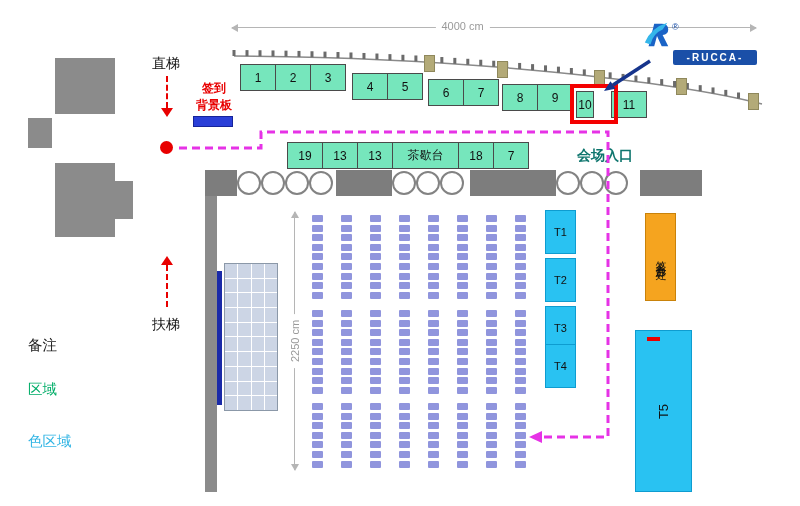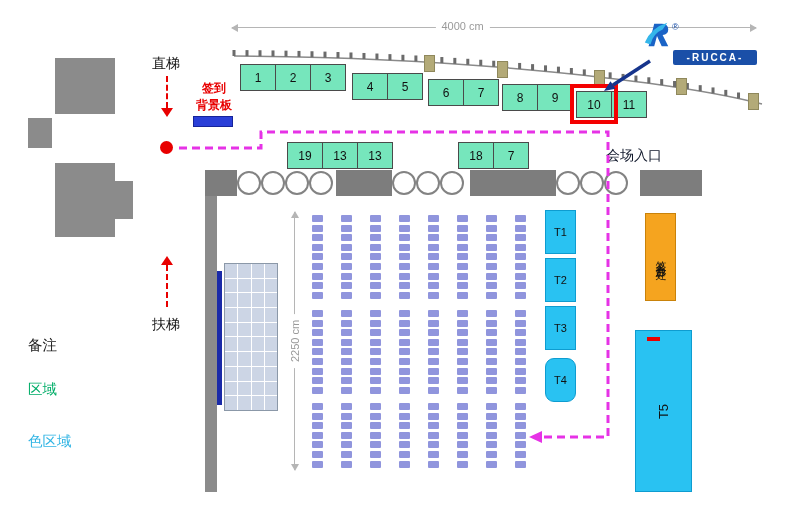--- a/index.html
+++ b/index.html
@@ -48,21 +48,21 @@
   .tri { position:absolute; width:0; height:0; border:6px solid transparent; z-index:3; }
   .tri.down { border-top:9px solid #e80000; border-bottom:0; }
   .tri.up   { border-bottom:9px solid #e80000; border-top:0; }
   .red-dot { position:absolute; left:160px; top:141px; width:13px; height:13px; border-radius:50%; background:#e80000; z-index:4; }
 
   
   .lift-label { position:absolute; font-size:14px; color:#111; z-index:3; }
   .checkin { position:absolute; left:191px; top:80px; width:46px; text-align:center; font-size:12px; font-weight:bold;
              color:#e80000; line-height:1.45; z-index:3; }
   .checkin-bar { position:absolute; left:193px; top:116px; width:40px; height:11px; background:#2a3fd8; border:1px solid #16249a; z-index:3; }
-  .entrance { position:absolute; left:577px; top:147px; font-size:14px; font-weight:normal; color:#0f172a; z-index:3;margin-left:29px; }
+  .entrance { position:absolute; left:577px; top:147px; font-size:14px; font-weight:bold; color:#0f766e; z-index:3; }
   .note { position:absolute; left:28px; font-size:14.5px; z-index:3; }
   .n-title { color:#222;margin-top:8px; }
   .n-green { color:#00ad68; }
   .n-blue  { color:#2fb4e4; }
 
   
   .logo { position:absolute; left:642px; top:20px; width:124px; z-index:7; }
   .logo-row { display:flex; align-items:flex-start; }
   .logo-icon { width:30px; height:30px; flex:0 0 30px; }
   .logo-cn { font-size:17px; font-weight:bold; color:#1a4fa8; letter-spacing:1px; line-height:30px; }
@@ -233,25 +233,26 @@
 
 <div class="booth" style="left: 240px; top: 64px; width: 36px; height: 27px;">1</div>
     <div class="booth" style="left: 275px; top: 64px; width: 36px; height: 27px;">2</div>
     <div class="booth" style="left: 310px; top: 64px; width: 36px; height: 27px;">3</div>
     <div class="booth" style="left: 352px; top: 73px; width: 36px; height: 27px;">4</div>
     <div class="booth" style="left: 387px; top: 73px; width: 36px; height: 27px;">5</div>
     <div class="booth" style="left: 428px; top: 79px; width: 36px; height: 27px;">6</div>
     <div class="booth" style="left: 463px; top: 79px; width: 36px; height: 27px;">7</div>
     <div class="booth" style="left: 502px; top: 84px; width: 36px; height: 27px;">8</div>
     <div class="booth" style="left: 537px; top: 84px; width: 36px; height: 27px;">9</div>
-    <div class="booth" style="left: 576px; top: 91px; width: 36px; height: 27px;">10</div>
+    <div class="booth" style="left: 576px; top: 91px; width: 18px; height: 27px;">10</div>
     <div class="booth" style="left: 611px; top: 91px; width: 36px; height: 27px;">11</div>
     <div class="booth" style="left: 287px; top: 142px; width: 36px; height: 27px;">19</div>
     <div class="booth" style="left: 322px; top: 142px; width: 36px; height: 27px;">13</div>
     <div class="booth" style="left: 357px; top: 142px; width: 36px; height: 27px;">13</div>
+    <div class="booth" style="left: 392px; top: 142px; width: 67px; height: 27px;">茶歇台</div>
     <div class="booth" style="left: 458px; top: 142px; width: 36px; height: 27px;">18</div>
     <div class="booth" style="left: 493px; top: 142px; width: 36px; height: 27px;">7</div>
     <div class="pillar" style="left: 424px; top: 55px;"></div>
     <div class="pillar" style="left: 497px; top: 61px;"></div>
     <div class="pillar" style="left: 594px; top: 70px;"></div>
     <div class="pillar" style="left: 676px; top: 78px;"></div>
     <div class="pillar" style="left: 748px; top: 93px;"></div>
     <div class="strip-block" style="left: 205px; width: 32px;"></div>
     <div class="strip-block" style="left: 336px; width: 56px;"></div>
     <div class="strip-block" style="left: 470px; width: 86px;"></div>
@@ -462,14 +463,14 @@
     <div class="seat" style="left: 341px; top: 461px;"></div>
     <div class="seat" style="left: 370px; top: 461px;"></div>
     <div class="seat" style="left: 399px; top: 461px;"></div>
     <div class="seat" style="left: 428px; top: 461px;"></div>
     <div class="seat" style="left: 457px; top: 461px;"></div>
     <div class="seat" style="left: 486px; top: 461px;"></div>
     <div class="seat" style="left: 515px; top: 461px;"></div>
     <div class="tbooth" style="left: 545px; top: 210px;">T1</div>
     <div class="tbooth" style="left: 545px; top: 258px;">T2</div>
     <div class="tbooth" style="left: 545px; top: 306px;">T3</div>
-    <div class="tbooth" style="left: 545px; top: 358px; border-radius: 9px;">T4</div>
+    <div class="tbooth" style="left: 545px; top: 344px;">T4</div>
   </div>
 
 </body></html>

